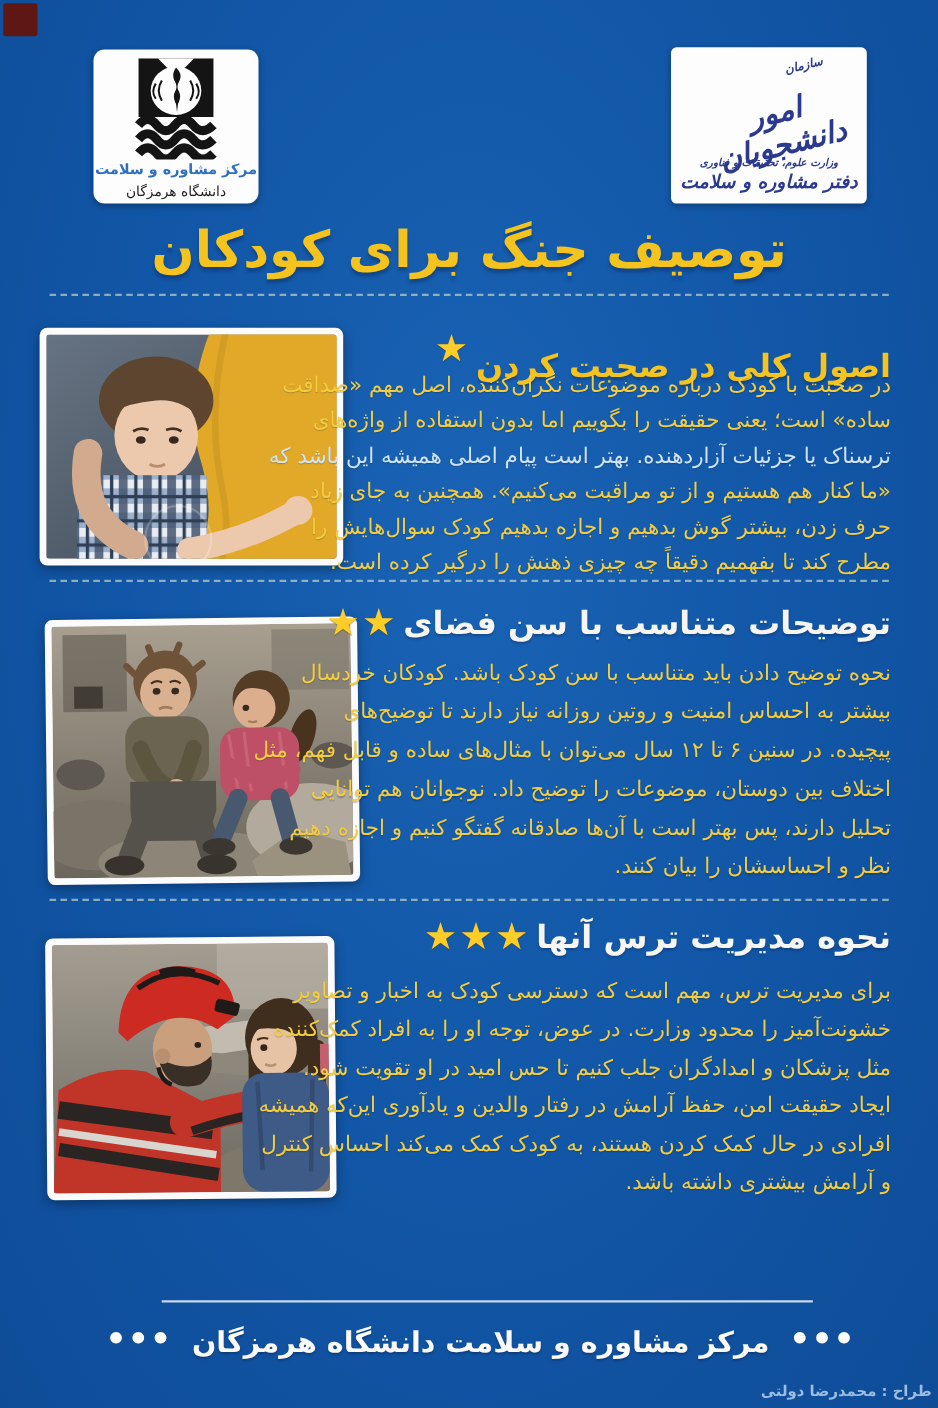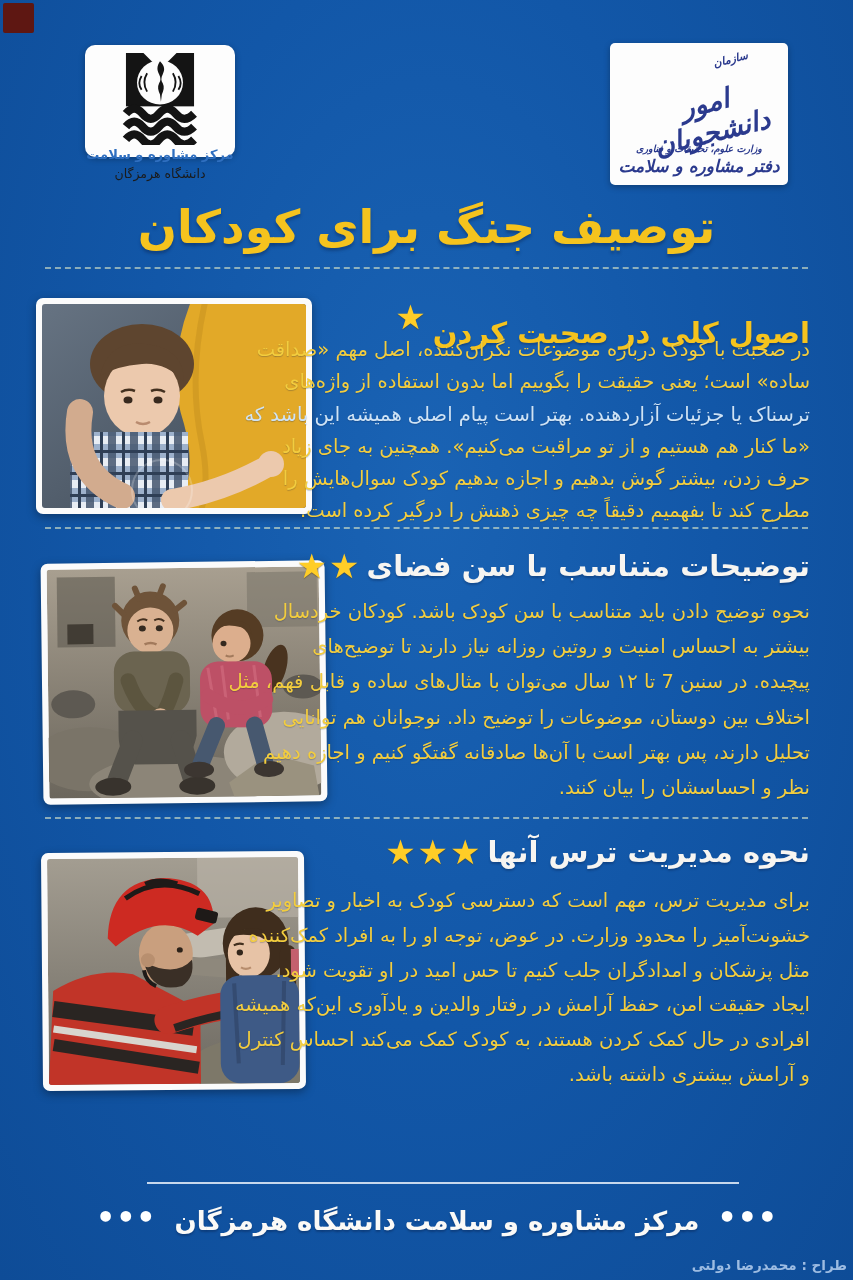--- a/index.html
+++ b/index.html
@@ -5,21 +5,21 @@
   html,body{margin:0;padding:0;}
   body{width:853px;height:1280px;overflow:hidden;background:#0f4f9c;}
   .poster{
     position:relative;width:853px;height:1280px;direction:rtl;
     font-family:"DejaVu Sans",sans-serif;
     background:radial-gradient(ellipse at 50% 38%, #1a63b4 0%, #1257a8 48%, #0e4c97 100%);
   }
   
   .corner-mark{position:absolute;left:3px;top:3px;width:31px;height:30px;background:#5e1712;border-radius:2px;}
   .logo-box{position:absolute;background:#fdfdfd;box-shadow:0 2px 6px rgba(0,0,0,.3);}
-  .logo-box.uni{left:85px;top:45px;width:150px;height:112px;border-radius:10px;text-align:center;}
+  .logo-box.uni{left:85px;top:45px;width:150px;height:140px;border-radius:10px;text-align:center;}
   .logo-box.min{left:610px;top:43px;width:178px;height:142px;border-radius:5px;text-align:center;overflow:hidden;}
   .uni-emblem{display:block;margin:8px auto 2px auto;}
   .uni-line1{color:#2f6fc0;font-weight:700;font-size:13px;margin-top:1px;}
   .uni-line2{color:#1b1b1b;font-weight:400;font-size:12.5px;margin-top:4px;}
   .callig-wrap{position:absolute;left:0;top:2px;width:178px;height:92px;}
   .callig-small{position:absolute;right:40px;top:8px;font-size:11px;font-style:italic;font-weight:700;color:#2b3a8e;transform:rotate(-14deg);}
   .callig-big{position:absolute;right:14px;top:26px;width:150px;font-size:27px;line-height:30px;font-weight:800;font-style:italic;color:#2b3a8e;transform:rotate(-14deg);transform-origin:right top;}
   .min-line1{position:absolute;left:0;top:100px;width:100%;font-size:9.5px;font-weight:700;font-style:italic;color:#2b3a8e;}
   .min-line2{position:absolute;left:0;top:113px;width:100%;font-size:17px;font-weight:800;font-style:italic;color:#2b3a8e;}
   
@@ -193,21 +193,21 @@
     </svg>
   </div>
 
   <h2 class="sec-h sh2">
     <span class="h-text" data-tone="white">توضیحات متناسب با سن فضای</span>
     <span class="stars">★★</span>
   </h2>
   <div class="body-block tb2">
     <p class="line" data-tone="yellow">نحوه توضیح دادن باید متناسب با سن کودک باشد. کودکان خردسال</p>
     <p class="line" data-tone="yellow">بیشتر به احساس امنیت و روتین روزانه نیاز دارند تا توضیح‌های</p>
-    <p class="line" data-tone="yellow">پیچیده. در سنین 7 تا ۱۲ سال می‌توان با مثال‌های ساده و قابل فهم، مثل</p>
+    <p class="line" data-tone="yellow">پیچیده. در سنین ۶ تا ۱۲ سال می‌توان با مثال‌های ساده و قابل فهم، مثل</p>
     <p class="line" data-tone="yellow">اختلاف بین دوستان، موضوعات را توضیح داد. نوجوانان هم توانایی</p>
     <p class="line" data-tone="yellow">تحلیل دارند، پس بهتر است با آن‌ها صادقانه گفتگو کنیم و اجازه دهیم</p>
     <p class="line" data-tone="yellow">نظر و احساسشان را بیان کنند.</p>
   </div>
   <div class="divider d3"></div>
 
   <div class="photo-frame pf3">
     <svg width="251" height="226" viewBox="0 0 251 226">
       <defs>
         <linearGradient id="bg3" x1="0" y1="0" x2="0" y2="1">

